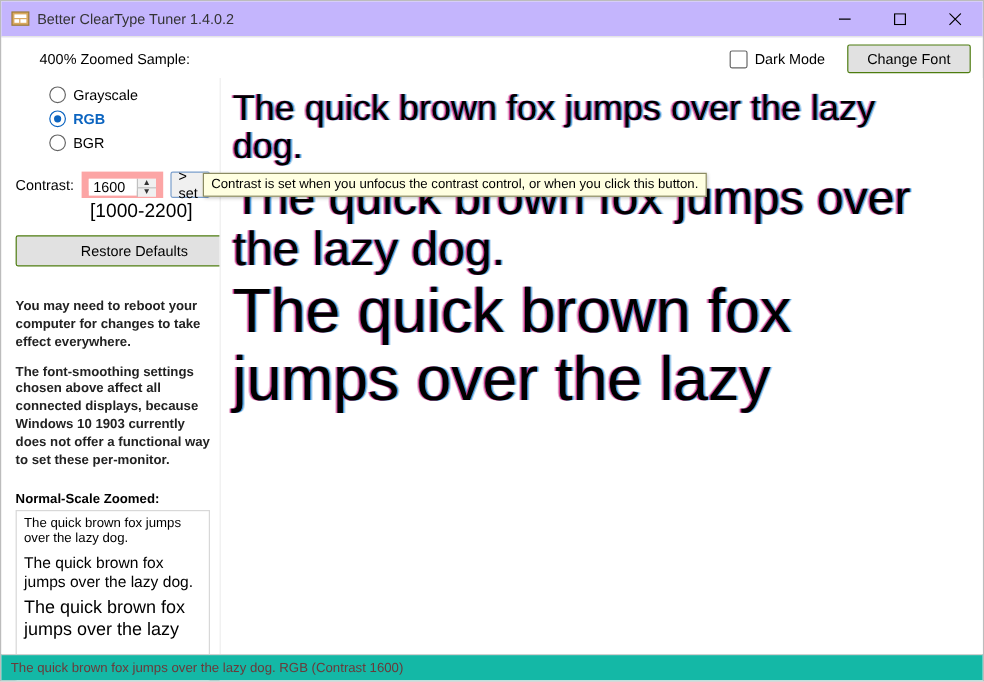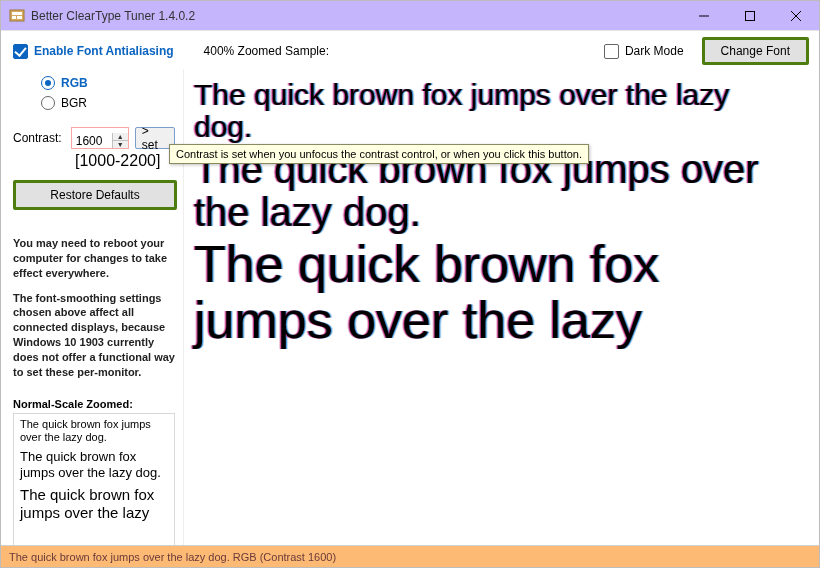--- a/index.html
+++ b/index.html
@@ -74,21 +74,21 @@
     border-color: #666;
   }
   .checkbox.unchecked::after { display: none; }
   .toolbar .spacer { flex: 1; }
   .zoom-label { font-size: 12px; margin-left: 20px; }
   .dark-mode {
     display: flex; align-items: center; gap: 6px;
     margin-right: 8px;
   }
   .btn {
-    border: 3px solid #4d7c0f;
+    border: 1px solid #4d7c0f;
     background: #e1e1e1;
     padding: 4px 16px;
     font-size: 12px;
     border-radius: 2px;
     min-width: 100px;
     text-align: center;
   }
 
   
   .main {
@@ -124,22 +124,22 @@
     background: #0b64c0;
     border-radius: 50%;
   }
   .radio-row.selected span { color: #0b64c0; font-weight: 600; }
   .contrast-row {
     display: flex; align-items: center; gap: 6px;
     padding-top: 6px;
   }
   .contrast-row .label { width: 52px; }
   .spinner {
-    display: flex; align-items: flex-end;
-    border: 1px solid #fca5a5;
+    display: flex; align-items: flex-start;
+    border: 6px solid #fca5a5;
     background: #fff;
     height: 22px;
   }
   .spinner input {
     border: none; outline: none;
     width: 40px;
     text-align: left;
     padding: 0 4px;
     font-family: inherit;
     font-size: 12px;
@@ -165,21 +165,21 @@
     font-size: 12px;
     display: flex; align-items: center;
     border-radius: 2px;
   }
   .range-hint {
     font-size: 16px;
     padding: 3px 0 4px 62px;
   }
   .restore {
     margin-top: 6px;
-    width: 164px;
+    width: 198px;
     padding: 5px 0;
   }
   .info {
     margin-top: 26px;
     line-height: 1.35;
     font-size: 11px;
     color: #222;
   }
   .info p { margin: 0 0 10px 0; }
   .info .bold { font-weight: 700; }
@@ -241,21 +241,21 @@
     z-index: 20;
     box-shadow: 1px 1px 3px rgba(0,0,0,0.25);
   }
 
   
   .statusbar {
     position: absolute;
     left: 0; right: 0; bottom: 0;
     height: 22px;
     border-top: 1px solid #d0d0d0;
-    background: #fdba74;
+    background: #14b8a6;
     display: flex; align-items: center;
     padding: 0 8px;
     font-size: 11px;
     color: #6a3a3a;
   }
 </style>
 </head>
 <body>
 
 <div class="titlebar">
@@ -281,38 +281,38 @@
     </div>
     <div class="win-btn close">
       <svg width="10" height="10" viewBox="0 0 10 10">
           <path d="M0 0 L10 10 M10 0 L0 10" stroke="#000" stroke-width="1"></path>
         </svg>
     </div>
   </div>
 </div>
 
 <div class="toolbar">
-  <label class="enable-aa">
-    <span class="checkbox"></span>
-    <span>Enable Font Antialiasing</span>
-  </label>
   <span class="zoom-label">400% Zoomed Sample:</span>
   <span class="spacer"></span>
   <label class="dark-mode">
     <span class="checkbox unchecked"></span>
     <span>Dark Mode</span>
   </label>
   <div class="btn">Change Font</div>
 </div>
 
 <div class="main">
 
   <div class="sidebar">
 
     <div class="radio-group">
+      <div class="radio-row">
+        <span class="radio"></span>
+        <span>Grayscale</span>
+      </div>
       <div class="radio-row selected">
         <span class="radio selected"></span>
         <span>RGB</span>
       </div>
       <div class="radio-row">
         <span class="radio"></span>
         <span>BGR</span>
       </div>
     </div>
 

